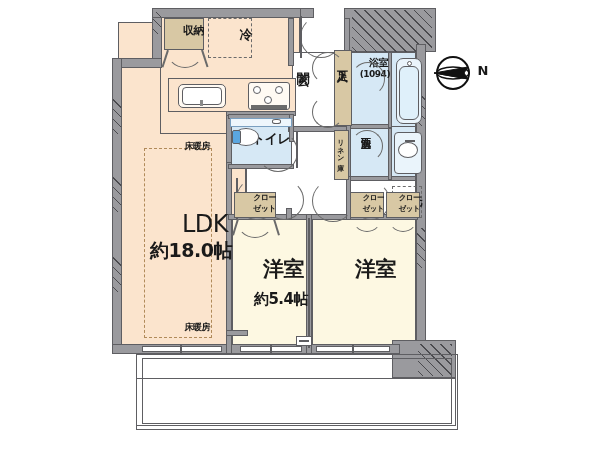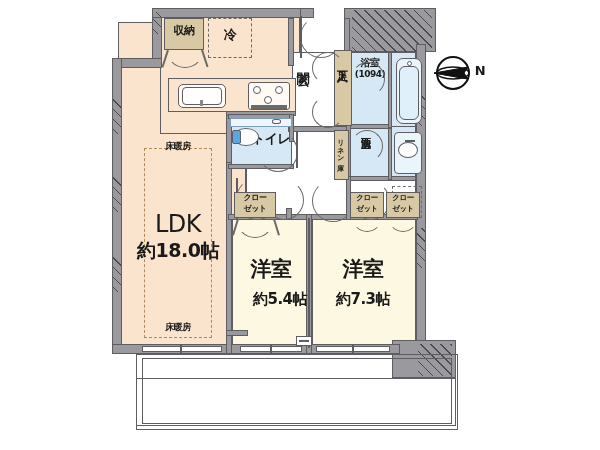--- a/index.html
+++ b/index.html
@@ -13,21 +13,21 @@
   
   .wall{position:absolute;background:#9a9a9e;border:1px solid #5e5e62;box-sizing:border-box;}
   .wallthin{position:absolute;background:#ffffff;border:1px solid #5e5e62;box-sizing:border-box;}
   .room{position:absolute;box-sizing:border-box;border:1px solid #5e5e62;}
   .ldk{background:#fbe4cd;}
   .bed{background:#fdf8e2;}
   .wet{background:#d6e8f5;}
   .hall{background:#ffffff;}
   .closet{background:#d8c8a4;border:1px solid #5e5e62;position:absolute;box-sizing:border-box;}
   .dashbox{position:absolute;border:1.5px dashed #6b6b6b;box-sizing:border-box;}
-  .label{position:absolute;text-align:center;line-height:1.05;white-space:nowrap;
+  .label{position:absolute;text-align:right;line-height:1.05;white-space:nowrap;
          letter-spacing:-0.5px;}
   .vert{writing-mode:vertical-rl;text-orientation:upright;letter-spacing:0px;}
   .arc{position:absolute;border:1px solid #6a6a6a;border-radius:50%;box-sizing:border-box;}
   .hatch{position:absolute;box-sizing:border-box;
     background:
       repeating-linear-gradient(45deg,
         transparent 0px, transparent 3px,
         #4a4a4e 3px, #4a4a4e 4.2px,
         transparent 4.2px, transparent 7px);
   }
@@ -215,24 +215,23 @@
   <div class="arc" style="left:352px;top:202px;width:30px;height:30px;
               border-color:#6a6a6a;border-top-color:transparent;border-left-color:transparent;border-right-color:transparent;"></div>
 
   <div class="closet" style="left:386px;top:192px;width:34px;height:26px;"></div>
   <div class="label" style="left:386px;top:194px;width:34px;font-size:7.5px;font-weight:700;">クロー</div>
   <div class="label" style="left:386px;top:205px;width:34px;font-size:7.5px;font-weight:700;">ゼット</div>
   <div class="arc" style="left:388px;top:202px;width:30px;height:30px;
               border-color:#6a6a6a;border-top-color:transparent;border-left-color:transparent;border-right-color:transparent;"></div>
 
   <div class="label" style="left:238px;top:258px;width:66px;font-size:21px;font-weight:700;">洋室</div>
-  <div class="label" style="left:234px;top:292px;width:74px;font-size:15px;font-weight:700;padding-left:9px;">約5.4帖</div>
+  <div class="label" style="left:234px;top:292px;width:74px;font-size:15px;font-weight:700;">約5.4帖</div>
 
   <div class="label" style="left:330px;top:258px;width:66px;font-size:21px;font-weight:700;">洋室</div>
-  <div class="label" style="left:326px;top:292px;width:74px;font-size:15px;font-weight:700;">約7.3帖</div>
 
   <div class="sash" style="left:142px;top:346px;width:80px;height:6px;"></div>
   <div class="sashline" style="left:180px;top:344px;width:2px;height:10px;"></div>
   <div class="sash" style="left:240px;top:346px;width:62px;height:6px;"></div>
   <div class="sashline" style="left:270px;top:344px;width:2px;height:10px;"></div>
   <div class="sash" style="left:316px;top:346px;width:74px;height:6px;"></div>
   <div class="sashline" style="left:352px;top:344px;width:2px;height:10px;"></div>
 
   <div class="sash" style="left:296px;top:336px;width:16px;height:10px;background:#ffffff;"></div>
   <div class="sashline" style="left:299px;top:340px;width:10px;height:2px;"></div>

